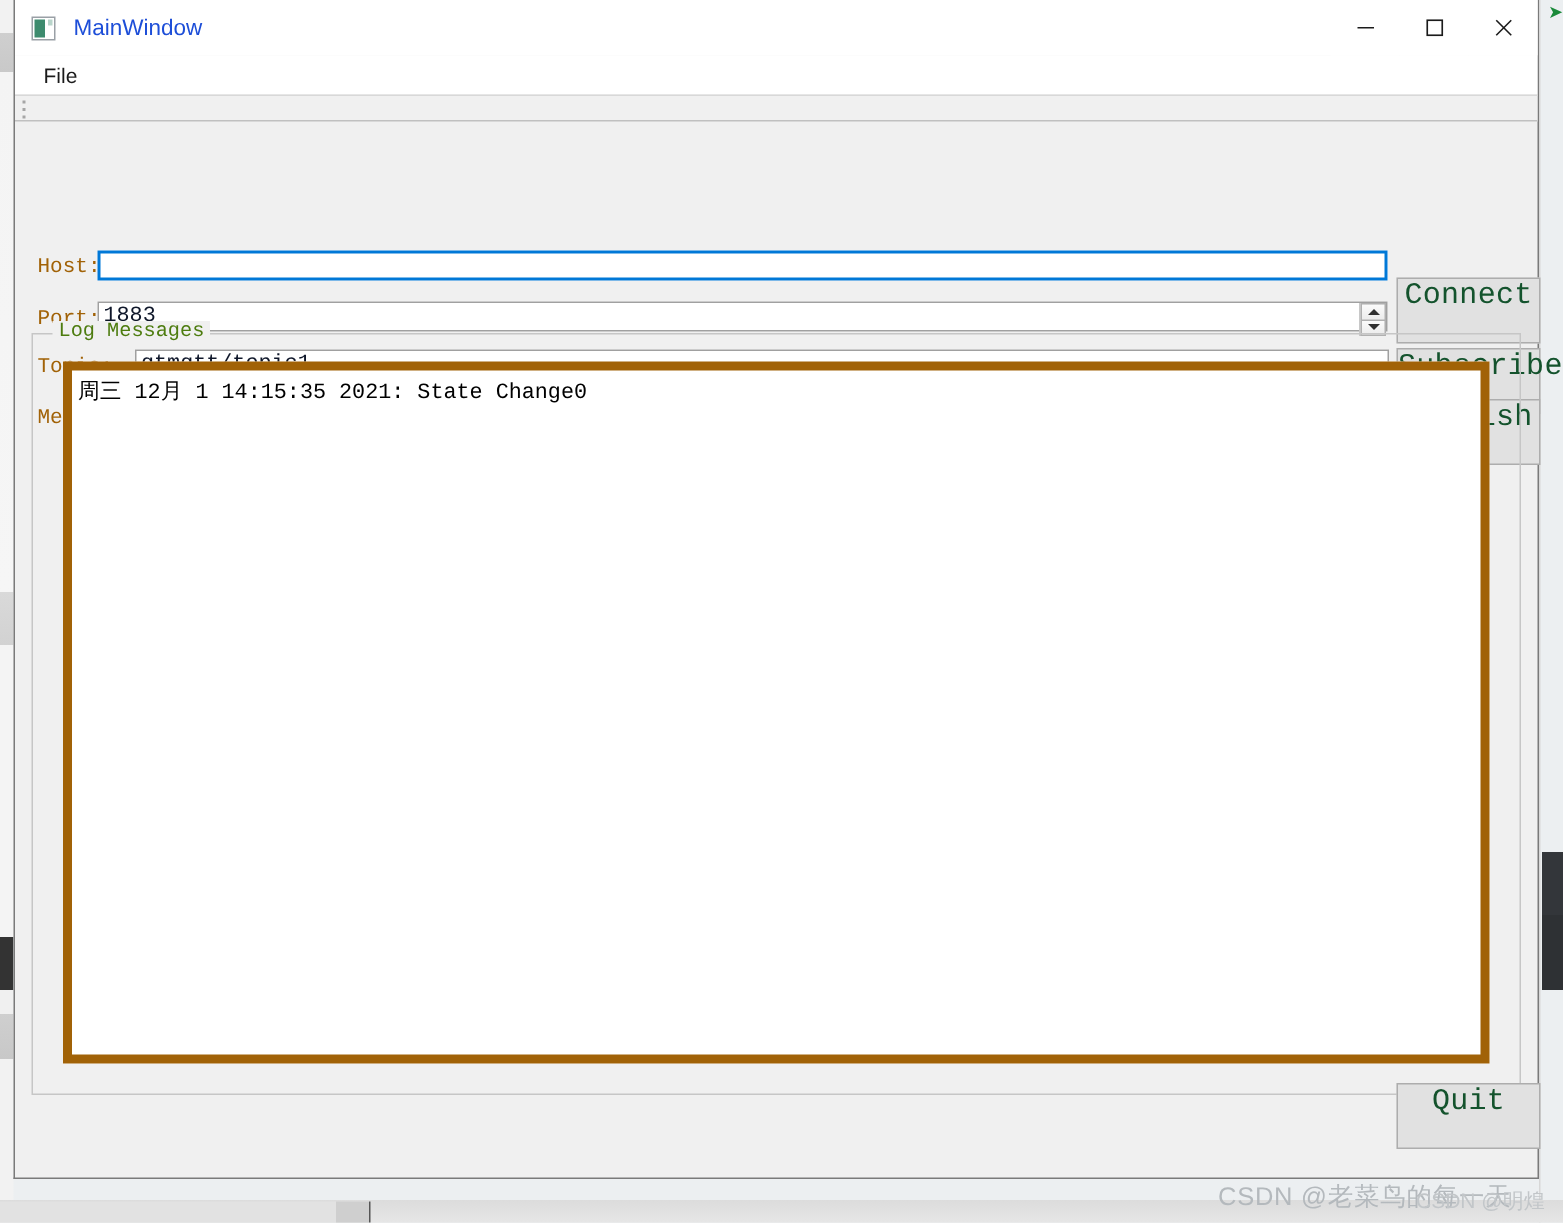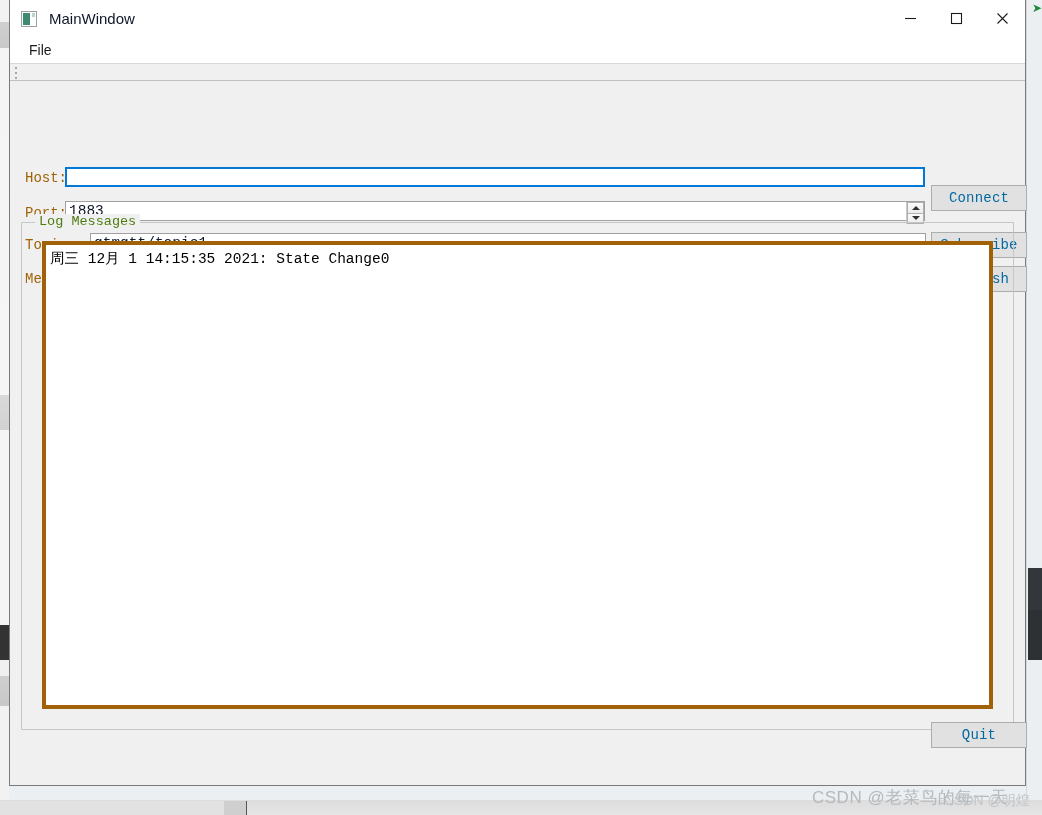--- a/index.html
+++ b/index.html
@@ -120,21 +120,21 @@
   .app-icon::after {
     content: "";
     position: absolute;
     left: 10px; top: 1px;
     width: 3px; height: 4px;
     background: #b9d5cb;
   }
   .title-text {
     margin-left: 12px;
     font-size: 15px;
-    color: #0f172a;
+    color: #1d4ed8;
     font-family: "Liberation Sans", sans-serif;
   }
   .win-controls {
     position: absolute;
     right: 0; top: 0;
     height: 37px;
     display: flex;
   }
   .win-btn {
     width: 46px;
@@ -245,25 +245,25 @@
     border-left: 4px solid transparent;
     border-right: 4px solid transparent;
     border-top: 4px solid #303030;
   }
 
   .btn {
     position: absolute;
     box-sizing: border-box;
     background: #e1e1e1;
     border: 1px solid #adadad;
-    font-size: 14px;
-    color: #0369a1;
+    font-size: 20px;
+    color: #14532d;
     text-align: center;
     line-height: 24px;
-    height: 26px;
+    height: 44px;
     font-family: "Liberation Mono", "DejaVu Sans Mono", monospace;
     letter-spacing: 0.2px;
   }
 
   
   .groupbox {
     position: absolute;
     left: 11px;
     top: 222px;
     width: 993px;
@@ -281,21 +281,21 @@
     color: #4d7c0f;
     font-family: "Liberation Mono", "DejaVu Sans Mono", monospace;
   }
   .logbox {
     position: absolute;
     left: 20px;
     top: 18px;
     width: 951px;
     height: 468px;
     background: #ffffff;
-    border: 4px solid #a16207;
+    border: 6px solid #a16207;
     box-sizing: border-box;
     overflow: hidden;
   }
   .logline {
     margin: 4px 0 0 4px;
     font-size: 14.5px;
     color: #000000;
     font-family: "Liberation Mono", "DejaVu Sans Mono", monospace;
     white-space: pre;
   }

